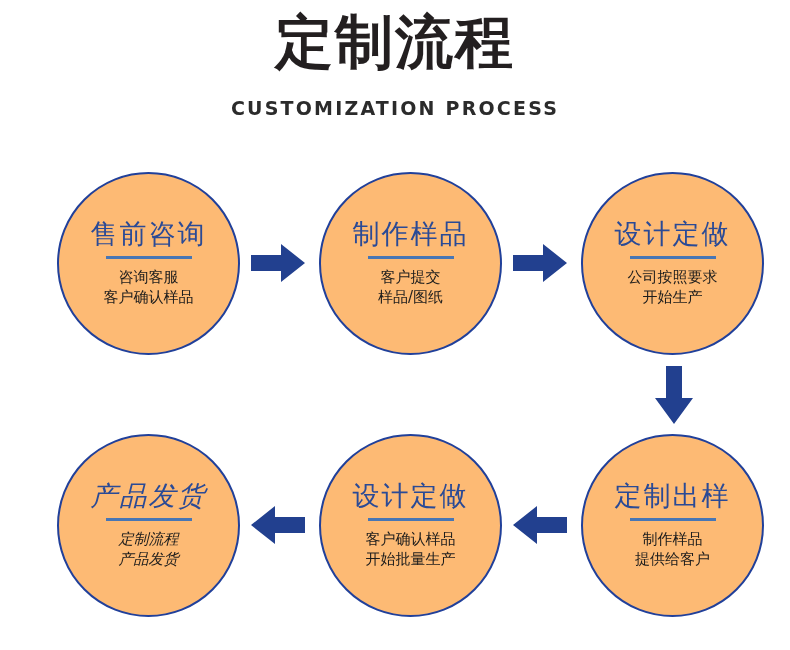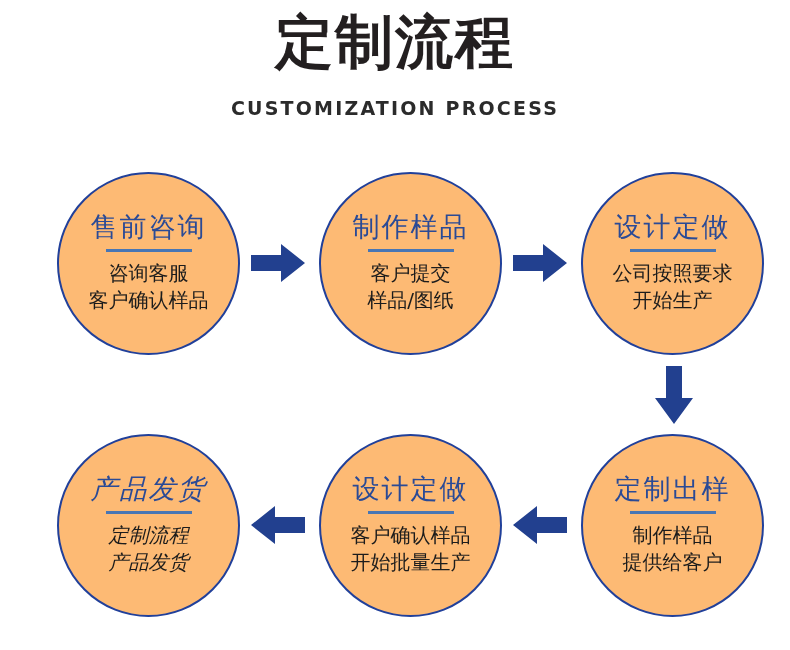--- a/index.html
+++ b/index.html
@@ -74,21 +74,21 @@
     white-space: nowrap;
     font-family: "DejaVu Sans", "Liberation Sans", sans-serif;
   }
   .node-rule {
     width: 86px;
     height: 2.5px;
     background: #4876b4;
     margin: 9px 0 8px 0;
   }
   .node-desc {
-    font-size: 20px;
+    font-size: 15px;
     line-height: 1.35;
     color: #1c1c1c;
     text-align: center;
     white-space: nowrap;
     font-family: "DejaVu Sans", "Liberation Sans", sans-serif;
   }
 
   
   #node-1 { left: 57px;  top: 172px; }
   #node-2 { left: 319px; top: 172px; }

